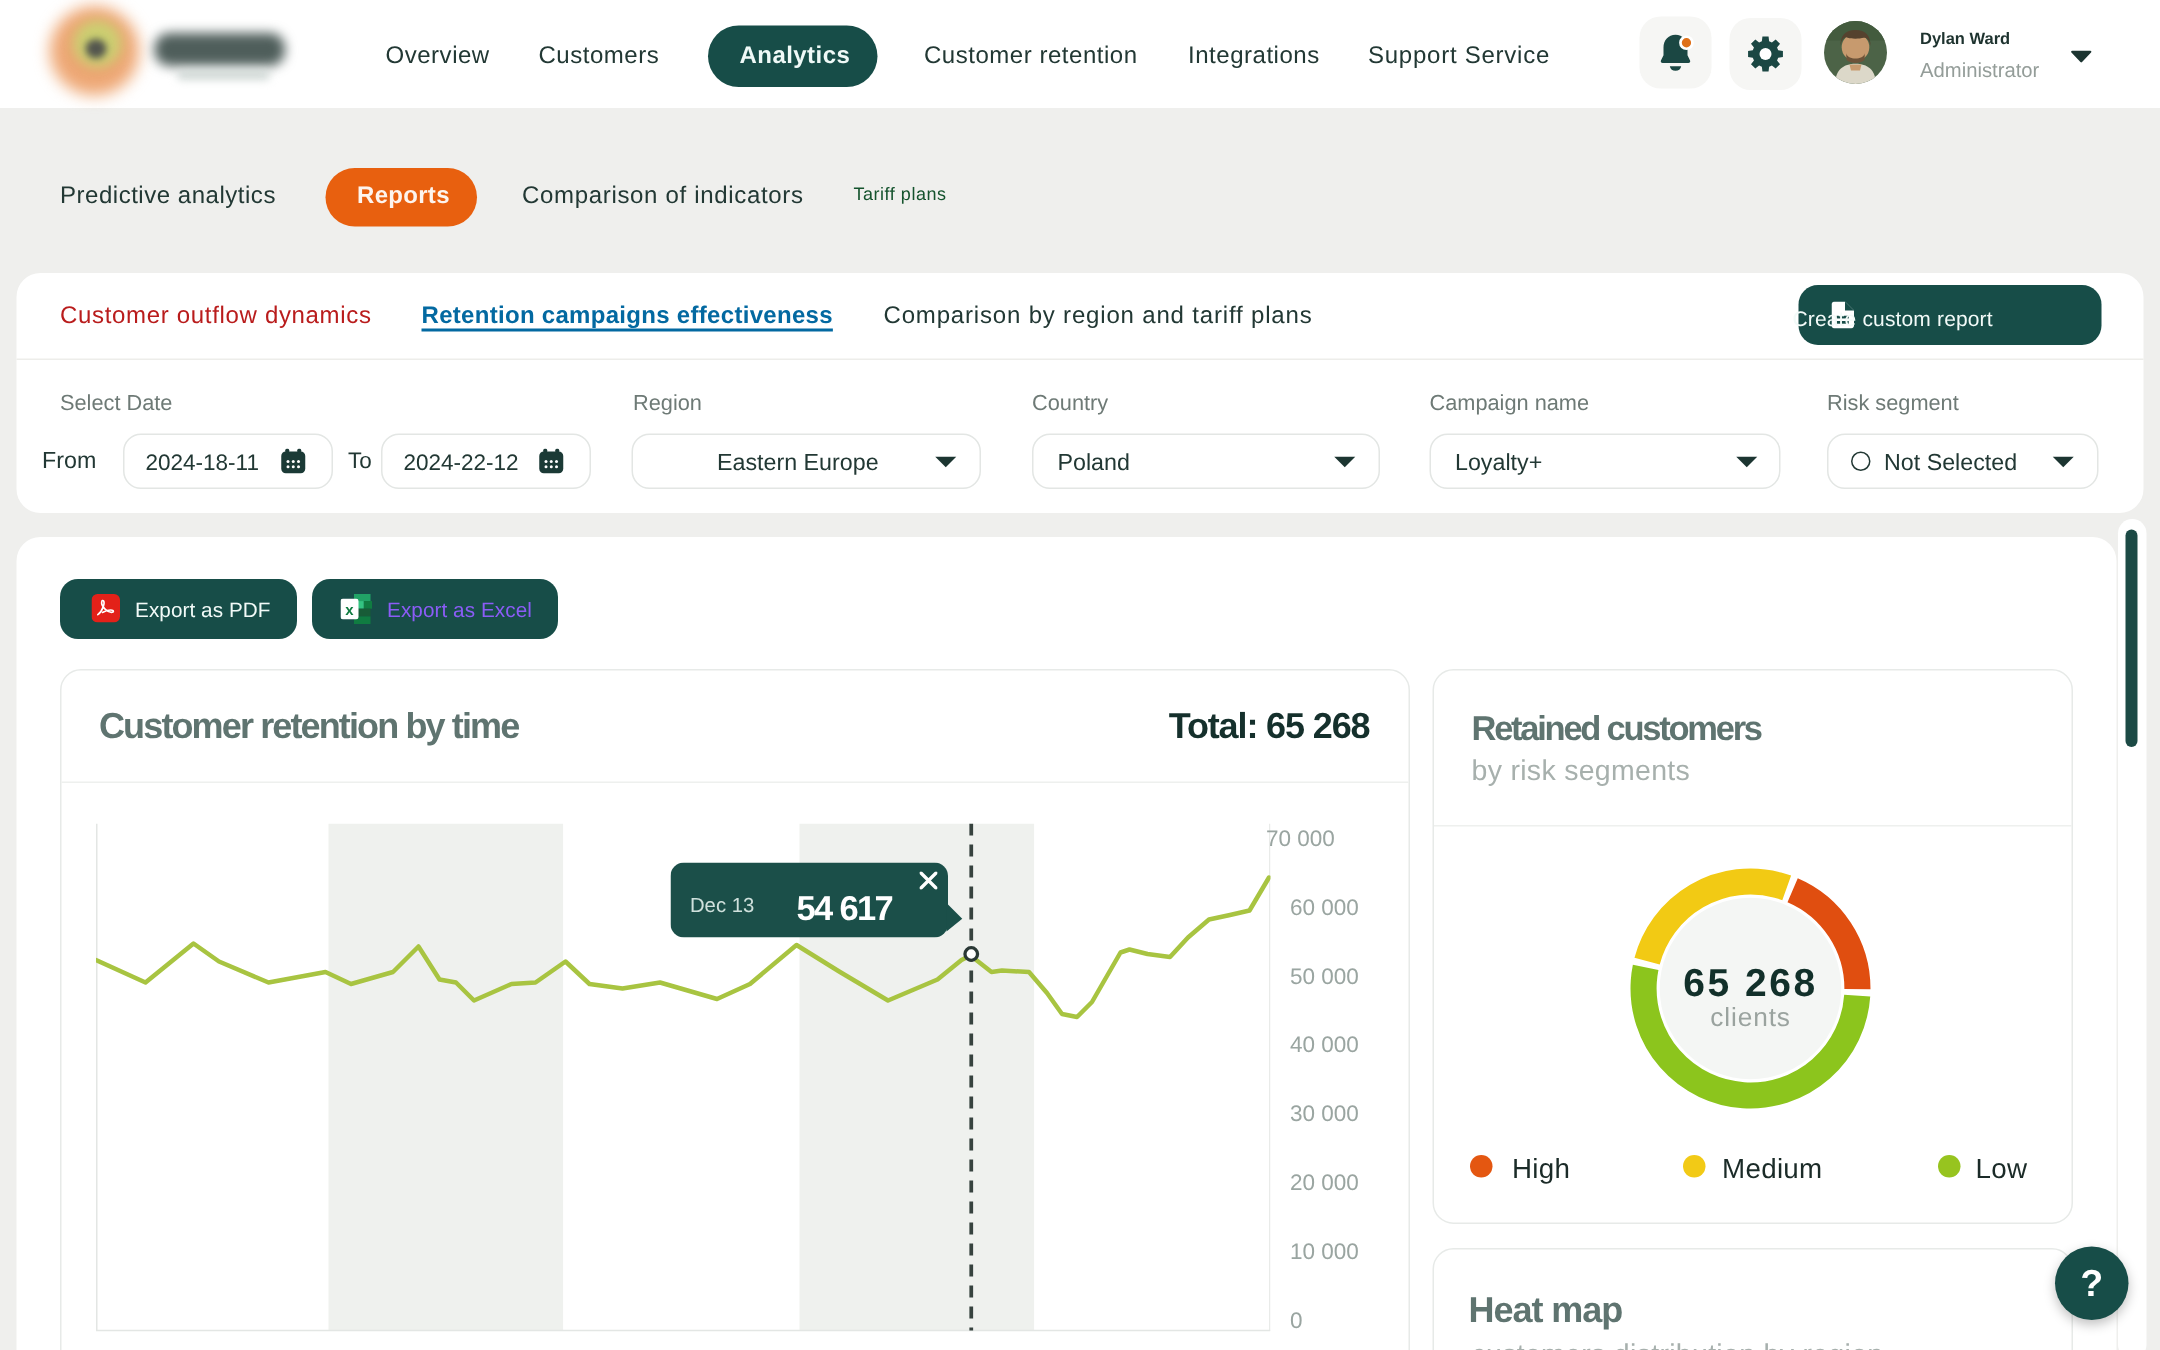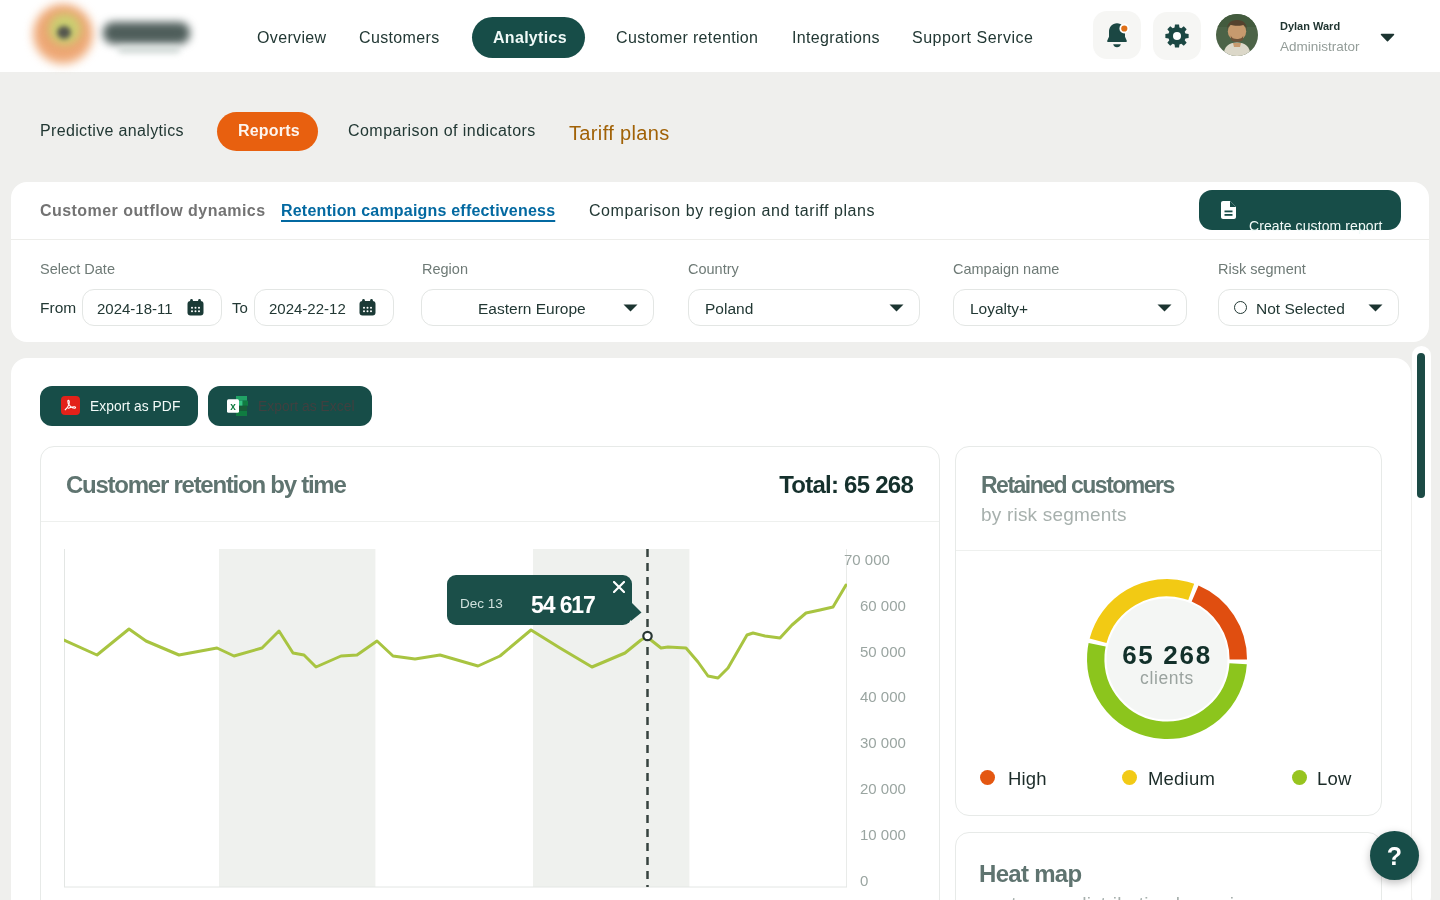--- a/index.html
+++ b/index.html
@@ -60,45 +60,45 @@
 <div class="abs" style="left:1280px;top:20px;font-size:11px;font-weight:bold;color:#1e332f;">Dylan Ward</div>
 <div class="abs" style="left:1280px;top:39px;font-size:13.5px;color:#949d99;">Administrator</div>
 <svg class="abs" style="left:1380px;top:33px;" width="15" height="9" viewBox="0 0 15 9">
     <path d="M1.5 1.5 L7.5 7.8 L13.5 1.5 Z" fill="#1c3531" stroke="#1c3531" stroke-width="1.5" stroke-linejoin="round"></path>
   </svg>
 
 <div class="abs" style="left:40px;top:122px;font-size:16px;letter-spacing:0.35px;color:#223834;">Predictive analytics</div>
 <div class="abs" style="left:217px;top:112px;width:101px;height:39px;border-radius:20px;background:#e8600f;"></div>
 <div class="abs" style="left:238px;top:122px;font-size:16px;letter-spacing:0.2px;font-weight:bold;color:#fdf4ee;">Reports</div>
 <div class="abs" style="left:348px;top:122px;font-size:16px;letter-spacing:0.45px;color:#223834;">Comparison of indicators</div>
-<div class="abs" style="left:569px;top:122px;font-size:20px;letter-spacing:0.35px;color:#a16207;">Tariff plans</div>
+<div class="abs" style="left:569px;top:122px;font-size:12px;letter-spacing:0.35px;color:#14532d;">Tariff plans</div>
 
 <div class="abs card" style="left:11px;top:182px;width:1418px;height:160px;"></div>
-<div class="abs" style="left:40px;top:202px;font-size:16px;letter-spacing:0.45px;font-weight:700;color:#737373;">Customer outflow dynamics</div>
+<div class="abs" style="left:40px;top:202px;font-size:16px;letter-spacing:0.45px;font-weight:400;color:#b91c1c;">Customer outflow dynamics</div>
 <div class="abs" style="left:281px;top:202px;font-size:16px;letter-spacing:0.2px;font-weight:bold;color:#0369a1;text-decoration:underline;text-underline-offset:4px;text-decoration-thickness:1.5px;">Retention campaigns effectiveness</div>
 <div class="abs" style="left:589px;top:202px;font-size:16px;letter-spacing:0.55px;color:#223834;">Comparison by region and tariff plans</div>
 
 <div class="abs teal" style="left:1199px;top:190px;width:202px;height:40px;border-radius:13px;"></div>
 <svg class="abs" style="left:1221px;top:201px;" width="15" height="18" viewBox="0 0 15 18">
   <path fill="#fff" d="M2 0 L9 0 L15 6 L15 16 C15 17.1 14.1 18 13 18 L2 18 C0.9 18 0 17.1 0 16 L0 2 C0 0.9 0.9 0 2 0 Z"></path>
   <path fill="#174d48" d="M9 0 L9 6 L15 6 Z"></path>
   <rect x="3.5" y="9.5" width="8" height="1.8" fill="#174d48"></rect>
   <rect x="3.5" y="13" width="8" height="1.8" fill="#174d48"></rect>
 </svg>
-<div class="abs" style="left:1249px;top:204px;font-size:14px;letter-spacing:0.1px;color:#f2faf8;margin-top:14px;">Create custom report</div>
+<div class="abs" style="left:1195px;top:204px;font-size:14px;letter-spacing:0.1px;color:#f2faf8;">Create custom report</div>
 
 <div class="abs" style="left:11px;top:239px;width:1418px;height:1px;background:#ededea;"></div>
 
 <div class="abs" style="left:40px;top:261px;font-size:14.5px;color:#6e7a76;">Select Date</div>
 <div class="abs" style="left:422px;top:261px;font-size:14.5px;color:#6e7a76;">Region</div>
 <div class="abs" style="left:688px;top:261px;font-size:14.5px;color:#6e7a76;">Country</div>
 <div class="abs" style="left:953px;top:261px;font-size:14.5px;color:#6e7a76;">Campaign name</div>
 <div class="abs" style="left:1218px;top:261px;font-size:14.5px;color:#6e7a76;">Risk segment</div>
 
-<div class="abs" style="left:40px;top:299px;font-size:15.5px;color:#223834;">From</div>
+<div class="abs" style="left:28px;top:299px;font-size:15.5px;color:#223834;">From</div>
 <div class="abs" style="left:82px;top:289px;width:140px;height:37px;background:#fff;border:1px solid #e3e6e4;border-radius:12px;"></div>
 <div class="abs" style="left:97px;top:300px;font-size:15px;font-weight:500;color:#223834;">2024-18-11</div>
 <svg class="abs" style="left:187px;top:299px;" width="17" height="17" viewBox="0 0 17 17">
   <rect x="0.5" y="2" width="16" height="14.5" rx="3" fill="#1b3a36"></rect>
   <rect x="3.2" y="0" width="2.6" height="4" rx="1.2" fill="#1b3a36"></rect>
   <rect x="11.2" y="0" width="2.6" height="4" rx="1.2" fill="#1b3a36"></rect>
   <g fill="#fff">
       <circle cx="5" cy="8.7" r="1"></circle>
       <circle cx="8.5" cy="8.7" r="1"></circle>
       <circle cx="12" cy="8.7" r="1"></circle>
@@ -161,21 +161,21 @@
 <div class="abs teal" style="left:208px;top:386px;width:164px;height:40px;border-radius:12px;"></div>
 <svg class="abs" style="left:227px;top:396px;" width="21" height="20" viewBox="0 0 21 20">
   <rect x="9" y="0" width="11" height="4.7" fill="#21a366"></rect>
   <rect x="15.5" y="4.7" width="5.5" height="5.1" fill="#107c41"></rect>
   <rect x="9" y="4.7" width="6.5" height="5.1" fill="#33c481"></rect>
   <rect x="9" y="9.8" width="11" height="5.1" fill="#185c37"></rect>
   <rect x="9" y="14.9" width="11" height="5.1" fill="#107c41"></rect>
   <rect x="0" y="3.2" width="12" height="13.6" rx="1.5" fill="#fff"></rect>
   <text x="6" y="14.2" font-size="10" font-weight="bold" fill="#107c41" text-anchor="middle" font-family="Liberation Sans">x</text>
 </svg>
-<div class="abs" style="left:258px;top:399px;font-size:13.8px;letter-spacing:0.05px;color:#404040;">Export as Excel</div>
+<div class="abs" style="left:258px;top:399px;font-size:13.8px;letter-spacing:0.05px;color:#8b5cf6;">Export as Excel</div>
 
 <div class="abs bcard" style="left:40px;top:446px;width:900px;height:500px;"></div>
 <div class="abs" style="left:66px;top:471px;font-size:24px;letter-spacing:-1.25px;font-weight:bold;color:#5f7470;">Customer retention by time</div>
 <div class="abs" style="left:713px;top:471px;width:200px;text-align:right;font-size:24px;letter-spacing:-0.75px;font-weight:bold;color:#15302c;">Total: 65 268</div>
 <div class="abs" style="left:41px;top:521px;width:898px;height:1px;background:#eef0ee;"></div>
 
 <svg class="abs" style="left:64px;top:549px;" width="783" height="339" viewBox="0 0 783 339">
   <rect x="155" y="0" width="156.4" height="338" fill="#eff1ee"></rect>
   <rect x="469" y="0" width="156.4" height="338" fill="#eff1ee"></rect>
   <line x1="0.5" y1="0" x2="0.5" y2="338" stroke="#e3e6e4" stroke-width="1"></line>

